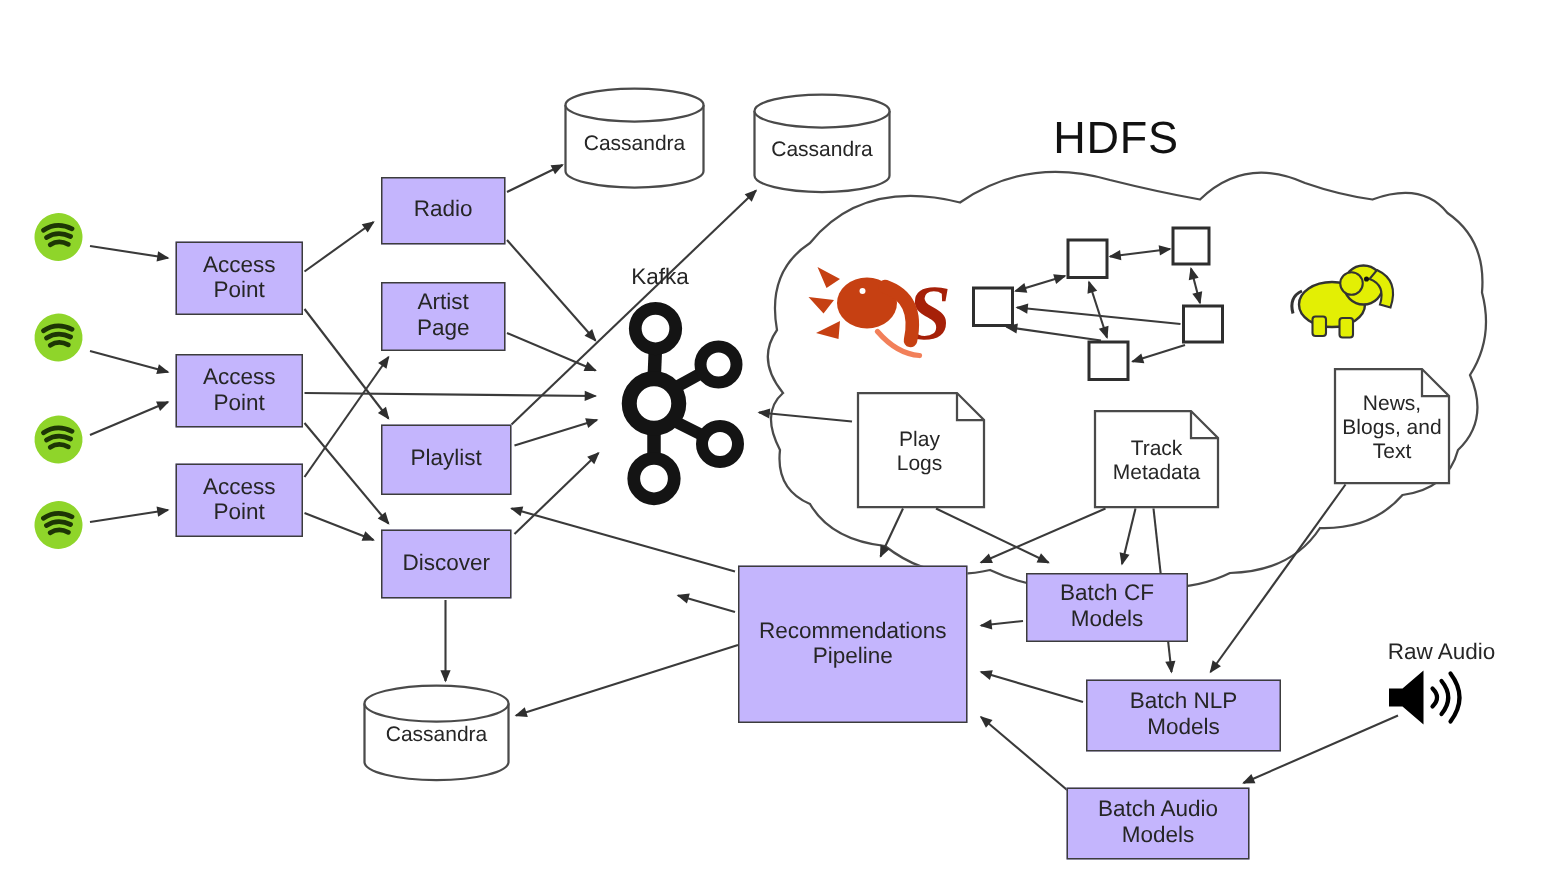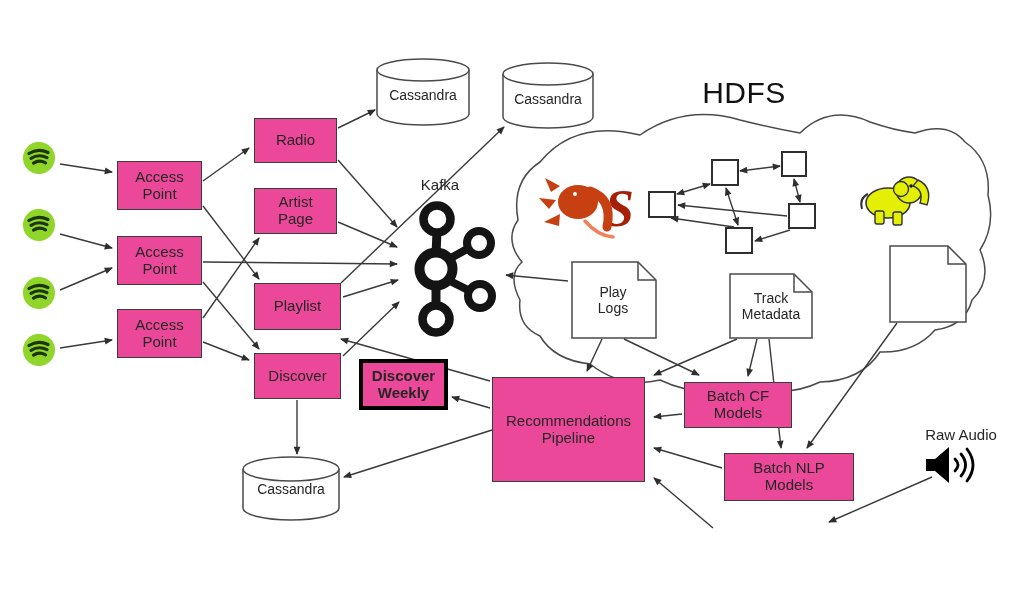--- a/index.html
+++ b/index.html
@@ -1,19 +1,19 @@
 <!DOCTYPE html>
 <html><head>
 <meta charset="utf-8">
 <style>
   html,body{margin:0;padding:0;background:#fff;}
   .stage{position:relative;width:1031px;height:596px;background:#ffffff;
          font-family:"Liberation Sans",sans-serif;color:#222;overflow:hidden;}
   .stage svg{position:absolute;left:0;top:0;}
-  .box{position:absolute;background:#ec4899;border:1.6px solid #3c3c3c;display:flex;
+  .box{position:absolute;background:#c4b5fd;border:1.6px solid #3c3c3c;display:flex;
        align-items:center;justify-content:center;text-align:center;font-size:15px;
        line-height:1.12;color:#262626;box-sizing:border-box;padding:2px 9px;}
   .box.wide{padding:2px 4px;}
   .box.bold{border:4px solid #000;font-weight:bold;padding:2px 6px;}
   .lbl{position:absolute;display:flex;align-items:center;justify-content:center;
        text-align:center;font-size:14px;line-height:1.15;color:#262626;box-sizing:border-box;}
   .lbl.big{font-size:30px;font-weight:normal;letter-spacing:0.5px;color:#111;}
   .lbl.med{font-size:15px;}
   .arrow{stroke:#3a3a3a;stroke-width:1.4;fill:none;}
   .thin{stroke:#4a4a4a;stroke-width:1.5;fill:#fff;}
@@ -160,27 +160,28 @@
   </g>
 </svg>
 
 <div class="box" style="left:117px;top:161px;width:85px;height:49px;">Access Point</div>
 <div class="box" style="left:117px;top:236px;width:85px;height:49px;">Access Point</div>
 <div class="box" style="left:117px;top:309px;width:85px;height:49px;">Access Point</div>
 <div class="box" style="left:254px;top:118px;width:83px;height:45px;">Radio</div>
 <div class="box" style="left:254px;top:188px;width:83px;height:46px;">Artist Page</div>
 <div class="box" style="left:254px;top:283px;width:87px;height:47px;">Playlist</div>
 <div class="box" style="left:254px;top:353px;width:87px;height:46px;">Discover</div>
-<div class="box bold" style="left:359px;top:359px;width:89px;height:51px;">Discover Weekly</div>
 <div class="box wide" style="left:492px;top:377px;width:153px;height:105px;">Recommendations Pipeline</div>
 <div class="box" style="left:684px;top:382px;width:108px;height:46px;padding:14px 8px;">Batch CF Models</div>
 <div class="box" style="left:724px;top:453px;width:130px;height:48px;padding:2px 8px;">Batch NLP Models</div>
+<div class="box" style="left:711px;top:525px;width:122px;height:48px;padding:2px 8px;">Batch Audio Models</div>
 
 <div class="lbl" style="left:380px;top:76px;width:86px;height:38px;">Cassandra</div>
 <div class="lbl" style="left:505px;top:80px;width:86px;height:38px;">Cassandra</div>
 <div class="lbl" style="left:245px;top:470px;width:92px;height:38px;">Cassandra</div>
 <div class="lbl" style="left:584px;top:270px;width:58px;height:60px;">Play Logs</div>
 <div class="lbl" style="left:732px;top:280px;width:78px;height:52px;">Track Metadata</div>
+<div class="lbl" style="left:892px;top:252px;width:72px;height:64px;">News, Blogs, and Text</div>
 <div class="lbl big" style="left:688px;top:76px;width:112px;height:34px;">HDFS</div>
 <div class="lbl med" style="left:412px;top:176px;width:56px;height:18px;">Kafka</div>
 <div class="lbl med" style="left:915px;top:426px;width:92px;height:18px;">Raw Audio</div>
 
 </div>
 
 </body></html>

